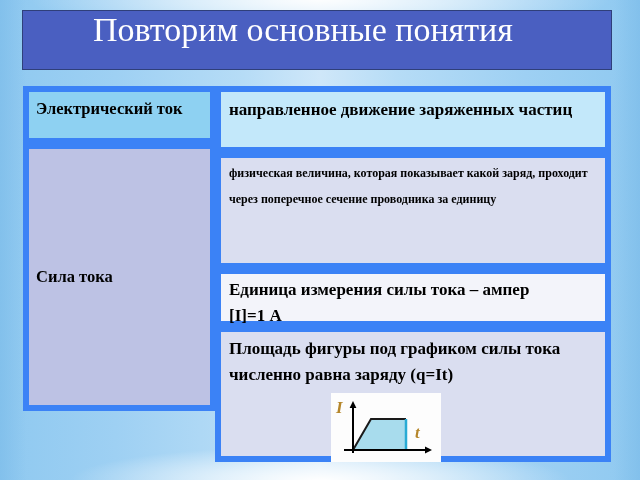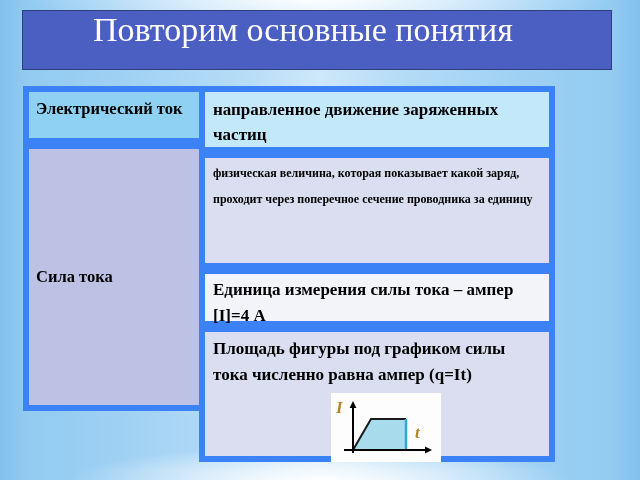--- a/index.html
+++ b/index.html
@@ -106,22 +106,22 @@
     overflow: visible;
     font-family: "Liberation Serif", "DejaVu Serif", serif;
     font-weight: bold;
     color: #000000;
   }
   .cell-left {
     left: 0;
     width: 193px;
   }
   .cell-right {
-    left: 176px;
-    width: 356px;
+    left: 192px;
+    width: 396px;
   }
 
   
   #cell-el-tok {
     top: 0;
     height: 58px;
     background: #8ed1f2;
     padding: 6px 7px 0 7px;
     font-size: 16.5px;
     line-height: 21px;
@@ -214,25 +214,25 @@
     <div class="cell cell-right" id="cell-def-current">
       <span class="cell-text">направленное движение заряженных частиц</span>
     </div>
 
     <div class="cell cell-right" id="cell-def-strength">
       <span class="cell-text">физическая величина, которая показывает какой заряд, проходит через поперечное сечение проводника за единицу</span>
     </div>
 
     <div class="cell cell-right" id="cell-unit">
       <span class="cell-text">Единица измерения силы тока – ампер
-[I]=4 А</span>
+[I]=1 А</span>
     </div>
 
     <div class="cell cell-right" id="cell-area">
-      <span class="cell-text">Площадь фигуры под графиком силы тока численно равна ампер (q=It)</span>
+      <span class="cell-text">Площадь фигуры под графиком силы тока численно равна заряду (q=It)</span>
     </div>
 
   </div>
 
   <div id="graph-figure">
     <svg width="110" height="69" viewBox="0 0 110 69">
 
       <polygon points="22,57 40,26 75,26 75,57" fill="#a8dced" stroke="none"></polygon>
 
       <polyline points="22,57 40,26 75,26" fill="none" stroke="#1a1a1a" stroke-width="2"></polyline>

